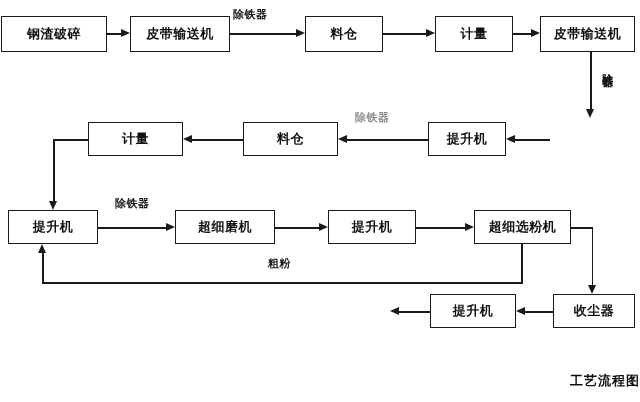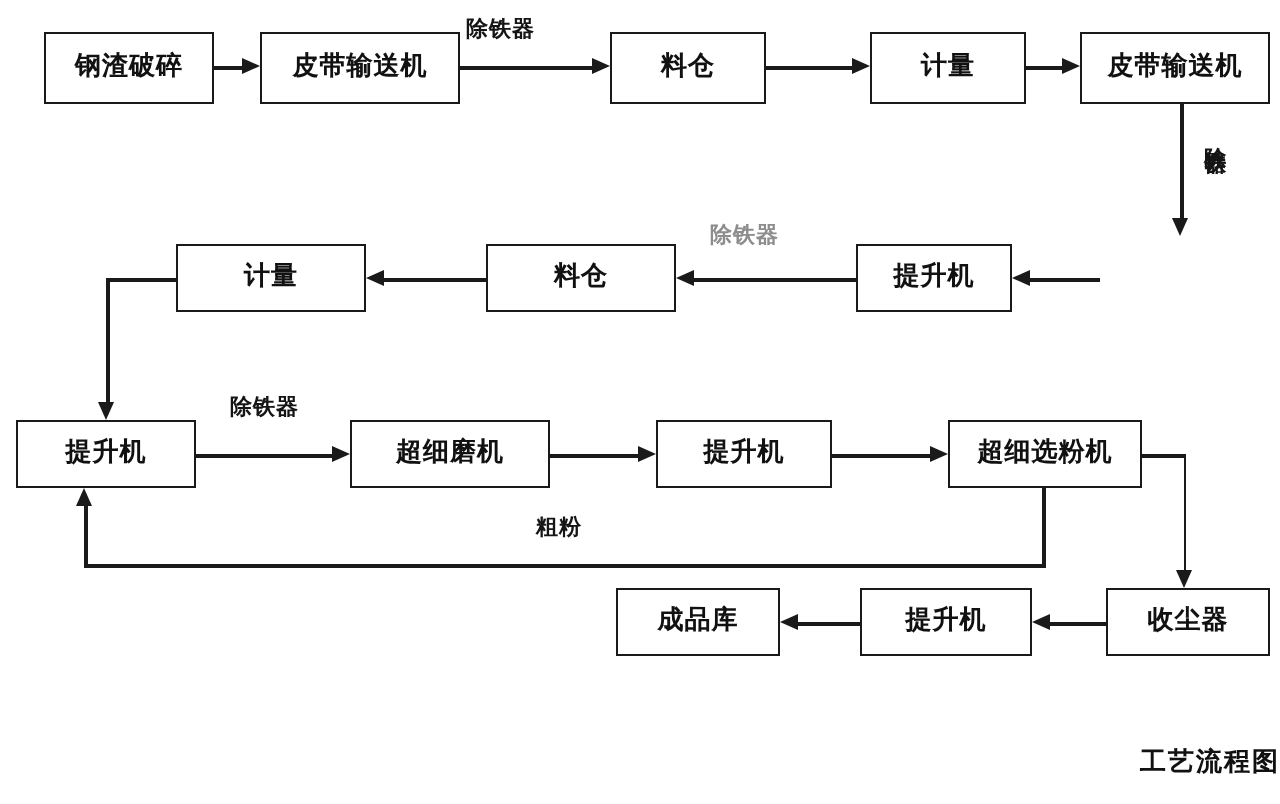--- a/index.html
+++ b/index.html
@@ -147,35 +147,34 @@
 
   <div class="edge v" style="left:42px; top:252px; height:31px;"></div>
   <div class="arrow up" style="left:38.3px; top:244px;"></div>
 
   <div class="edge h" style="left:525px; top:311px; width:28px;"></div>
   <div class="arrow left" style="left:516px; top:306.5px;"></div>
 
   <div class="edge h" style="left:399px; top:311px; width:31px;"></div>
   <div class="arrow left" style="left:390px; top:306.5px;"></div>
 
-  <div class="node" style="left: 22px; top: 16px; width: 85px; height: 36px;">钢渣破碎</div>
+  <div class="node" style="left: 1px; top: 16px; width: 106px; height: 36px;">钢渣破碎</div>
   <div class="node" style="left: 130px; top: 16px; width: 100px; height: 36px;">皮带输送机</div>
   <div class="node" style="left: 305px; top: 16px; width: 78px; height: 36px;">料仓</div>
   <div class="node" style="left: 435px; top: 16px; width: 78px; height: 36px;">计量</div>
   <div class="node" style="left: 540px; top: 16px; width: 95px; height: 36px;">皮带输送机</div>
   <div class="node" style="left: 428px; top: 122px; width: 78px; height: 34px;">提升机</div>
   <div class="node" style="left: 243px; top: 122px; width: 95px; height: 34px;">料仓</div>
   <div class="node" style="left: 88px; top: 122px; width: 95px; height: 34px;">计量</div>
   <div class="node" style="left: 8px; top: 210px; width: 90px; height: 34px;">提升机</div>
   <div class="node" style="left: 175px; top: 210px; width: 100px; height: 34px;">超细磨机</div>
   <div class="node" style="left: 328px; top: 210px; width: 88px; height: 34px;">提升机</div>
   <div class="node" style="left: 553px; top: 294px; width: 82px; height: 34px;">收尘器</div>
   <div class="node" style="left: 474px; top: 210px; width: 97px; height: 34px;">超细选粉机</div>
   <div class="node" style="left: 430px; top: 294px; width: 86px; height: 34px;">提升机</div>
-  <div class="node" style="left: 308px; top: 294px; width: 82px; height: 34px;">成品库</div>
 
   <div class="edge-label" style="left: 233px; top: 7px;">除铁器</div>
   <div class="edge-label vertical" style="left: 600px; top: 64px;">除铁器</div>
   <div class="edge-label muted" style="left: 355px; top: 110px;">除铁器</div>
   <div class="edge-label" style="left: 115px; top: 196px;">除铁器</div>
   <div class="edge-label" style="left: 268px; top: 256px;">粗粉</div>
 
   <div class="caption" style="top:372px;">工艺流程图</div>
 
 </div>

